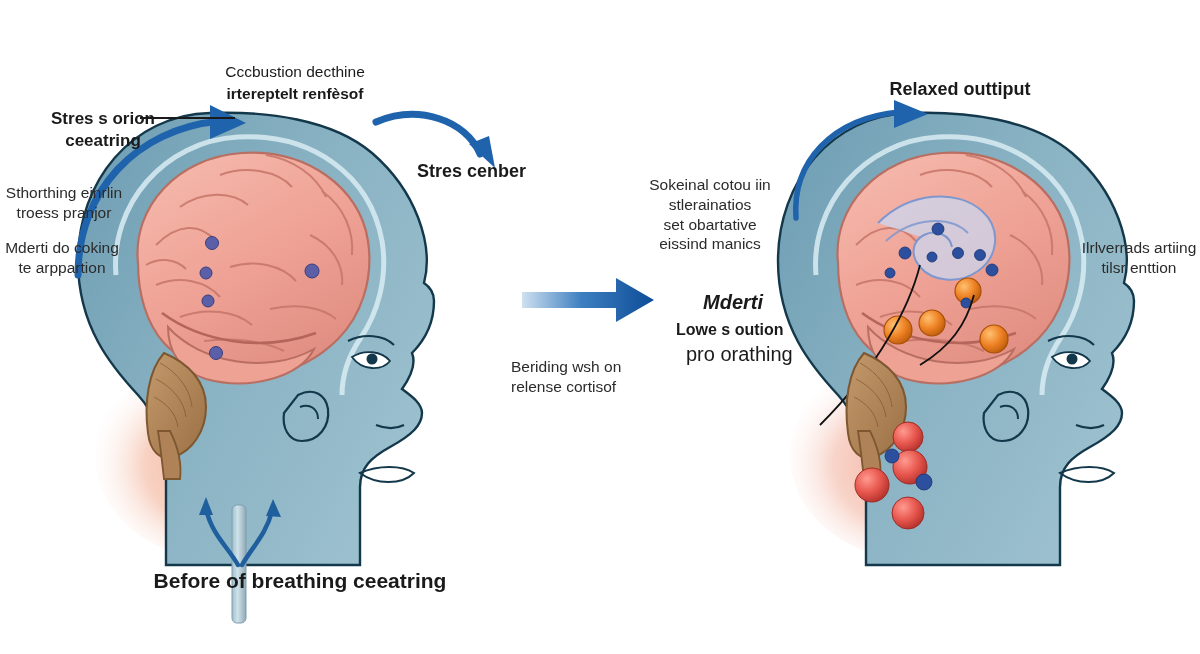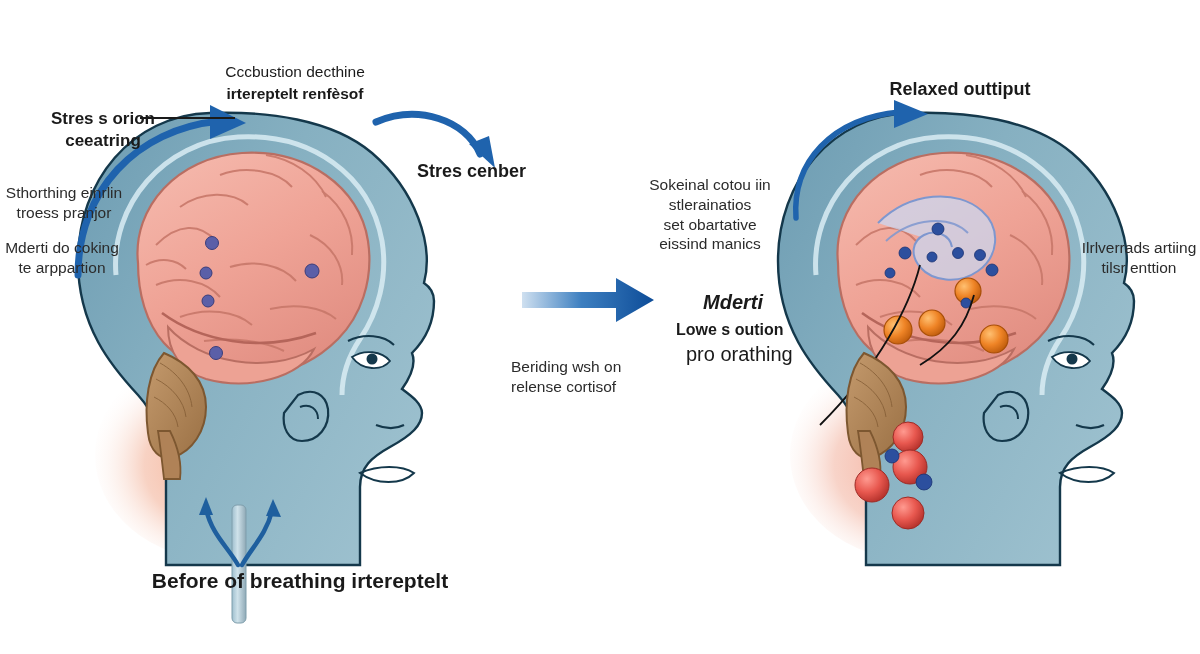--- a/index.html
+++ b/index.html
@@ -191,21 +191,21 @@
   <div class="abs lbl bold l" style="left:417px;top:160px;width:160px;font-size:18px;">Stres cenber</div>
 
   <div class="abs lbl c grey" style="left:-6px;top:183px;width:140px;font-size:15.5px;">Sthorthing einrlin
 troess pranjor</div>
   <div class="abs lbl c grey" style="left:-8px;top:238px;width:140px;font-size:15.5px;">Mderti do coking
 te arppartion</div>
 
   <div class="abs lbl l grey" style="left:473px;top:357px;width:180px;font-size:15.5px;margin-left:38px;">Beriding wsh on
 relense cortisof</div>
 
-  <div class="abs lbl bold c" style="left:130px;top:568px;width:340px;font-size:21px;">Before of breathing irtereptelt</div>
+  <div class="abs lbl bold c" style="left:130px;top:568px;width:340px;font-size:21px;">Before of breathing ceeatring</div>
 
   <svg class="abs mid-arrow" viewBox="0 0 140 56">
     <defs>
       <linearGradient id="midg" x1="0%" y1="0%" x2="100%" y2="0%">
         <stop offset="0%" stop-color="#cfe0f0"></stop>
         <stop offset="45%" stop-color="#3d7fc0"></stop>
         <stop offset="100%" stop-color="#0d4c98"></stop>
       </linearGradient>
     </defs>
     <path d="M2 20 L 96 20 L 96 6 L 134 28 L 96 50 L 96 36 L 2 36 Z" fill="url(#midg)"></path>

